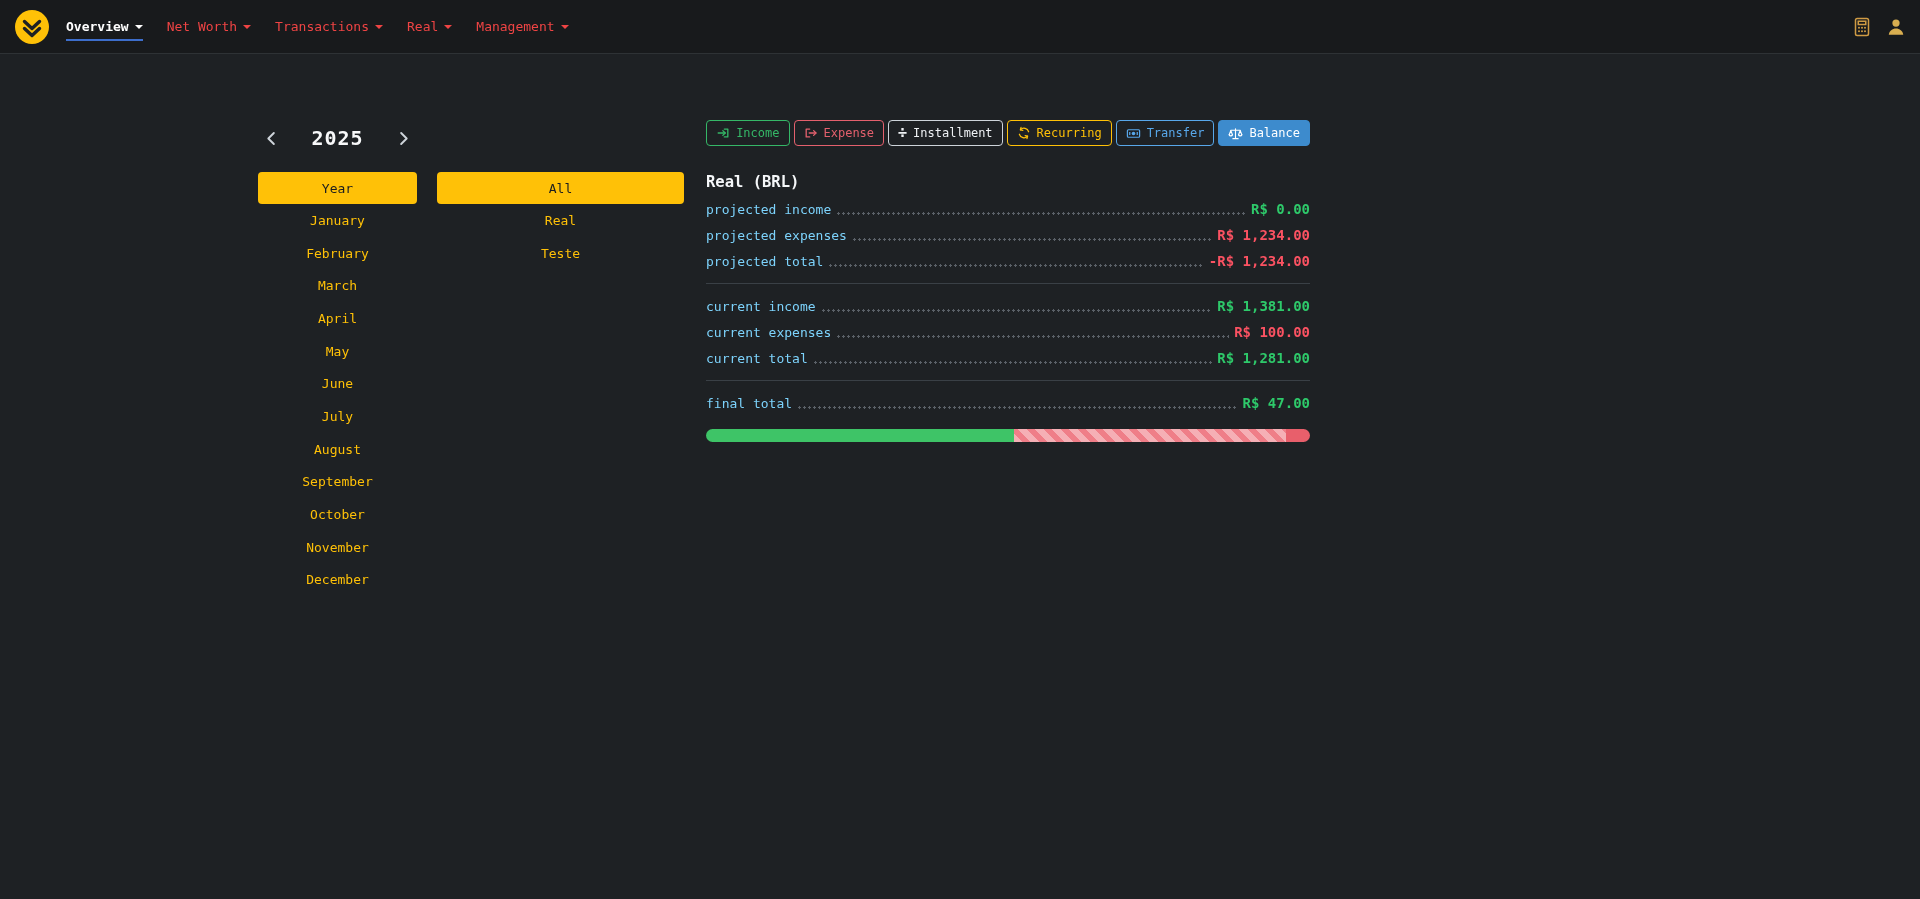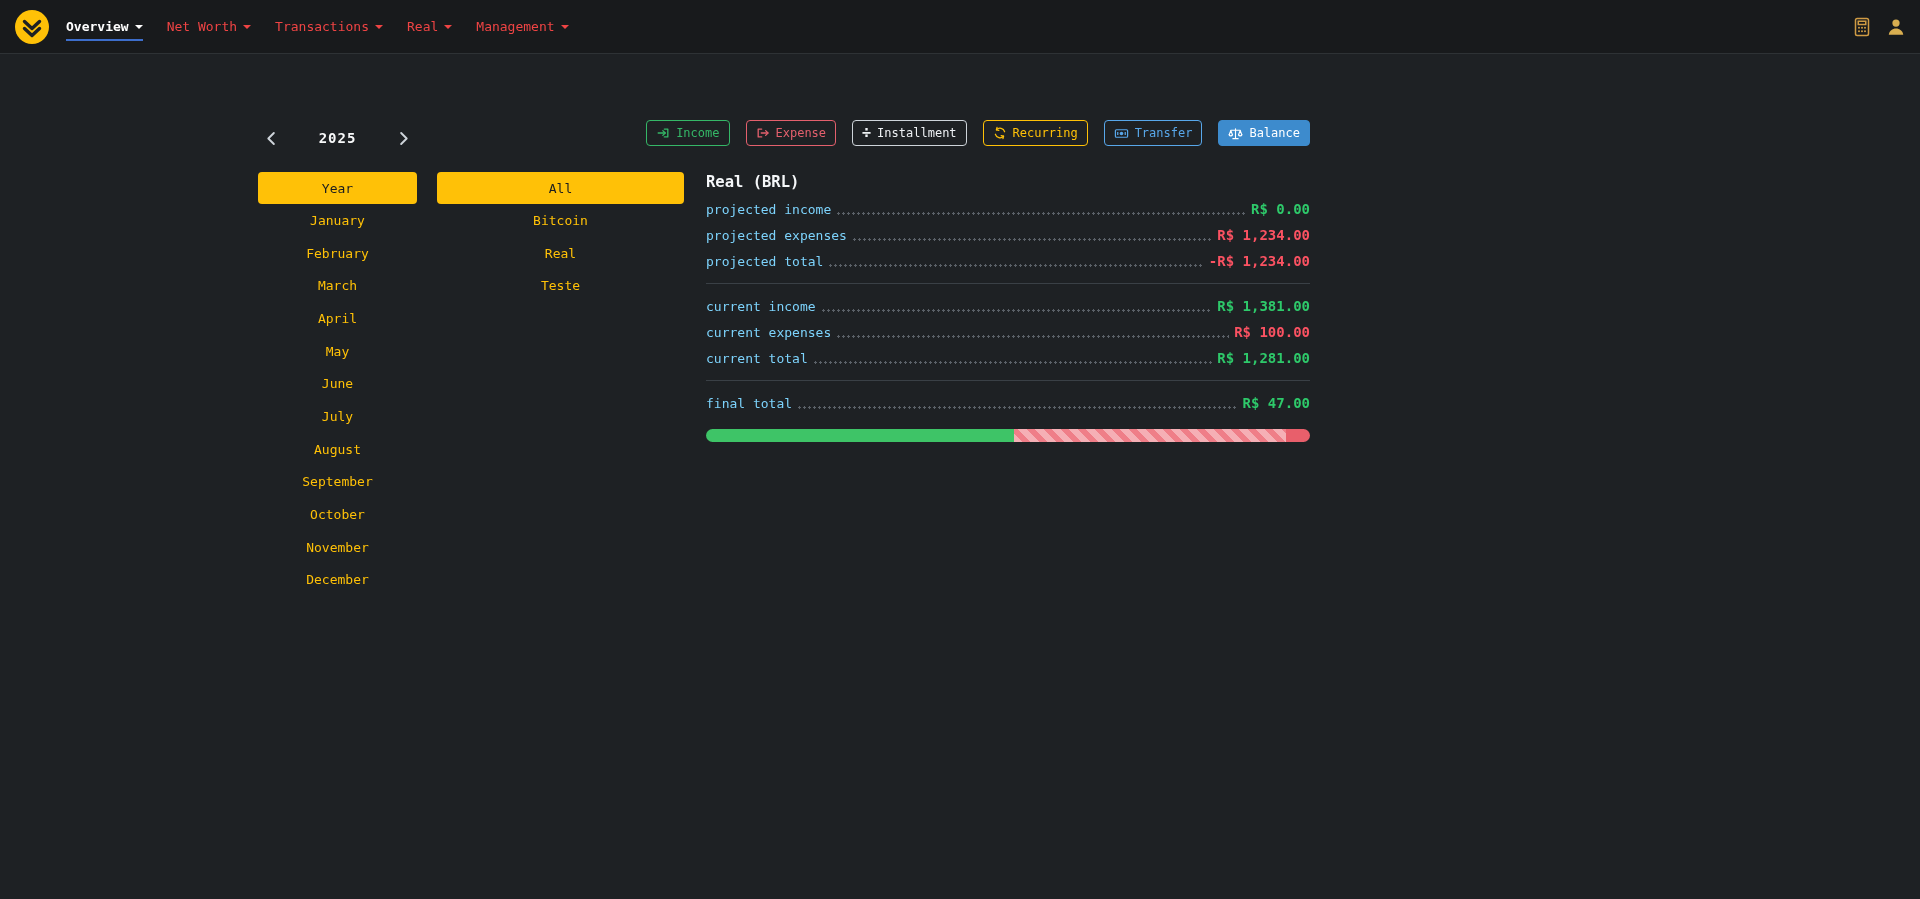--- a/index.html
+++ b/index.html
@@ -40,39 +40,39 @@
   .content { position: relative; width: 1920px; height: 845px; }
   .col-period  { position: absolute; left: 258px; top: 66px; width: 159px; }
   .col-accounts{ position: absolute; left: 437px; top: 118px; width: 247px; }
   .col-summary { position: absolute; left: 706px; top: 66px; width: 604px; }
 
   
   .year-nav {
     height: 36px; display: flex; align-items: center; justify-content: space-between;
     padding: 0 3px;
   }
-  .year-text { font-size: 14px; font-weight: bold; color: #f8f9fa; letter-spacing: 1px; }
+  .year-text { font-size: 20px; font-weight: bold; color: #f8f9fa; letter-spacing: 1px; }
   .chev-btn { cursor: pointer; display: inline-flex; background: none; border: none; padding: 2px; }
 
   .btn-amber {
     display: flex; align-items: center; justify-content: center;
     width: 100%; height: 32px; margin-top: 16px;
     background: #ffc107; color: #1a1d20;
     border: none; border-radius: 4px;
     font-family: "DejaVu Sans Mono", monospace;
     font-size: 13px; cursor: pointer;
   }
   .side-list { display: block; }
   .side-link {
     height: 32.7px; display: flex; align-items: center; justify-content: center;
     color: #ffc107; font-size: 13px; text-decoration: none; cursor: pointer;
   }
 
   
-  .chips-row { display: flex; justify-content: flex-end; gap: 16px; }
+  .chips-row { display: flex; justify-content: flex-end; gap: 4px; }
   .chip {
     height: 26px; padding: 0 9px;
     display: inline-flex; align-items: center; gap: 6px;
     background: transparent; border: 1px solid; border-radius: 4px;
     font-family: "DejaVu Sans Mono", monospace; font-size: 12px;
     cursor: pointer; white-space: nowrap;
   }
   .chip svg { flex: 0 0 auto; }
   .chip .glyph { font-size: 15px; font-weight: bold; line-height: 1; }
   .chip-income      { color: #35b767; border-color: #35b767; }
@@ -199,21 +199,20 @@
       <a class="side-link">September</a>
       <a class="side-link">October</a>
       <a class="side-link">November</a>
       <a class="side-link">December</a>
     </nav>
   </section>
 
   <section class="col-accounts">
     <button class="btn-amber" style="margin-top:0">All</button>
     <nav class="side-list">
-      <a class="side-link">Bitcoin</a>
       <a class="side-link">Real</a>
       <a class="side-link">Teste</a>
     </nav>
   </section>
 
   <section class="col-summary">
 
     <div class="chips-row">
       <button class="chip chip-income">
         <svg width="14" height="14" viewBox="0 0 16 16" fill="none" stroke="currentColor" stroke-width="1.5" stroke-linecap="round" stroke-linejoin="round">

